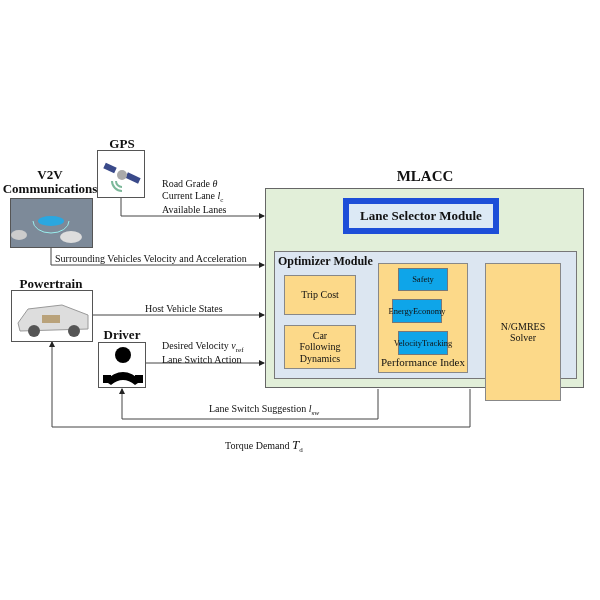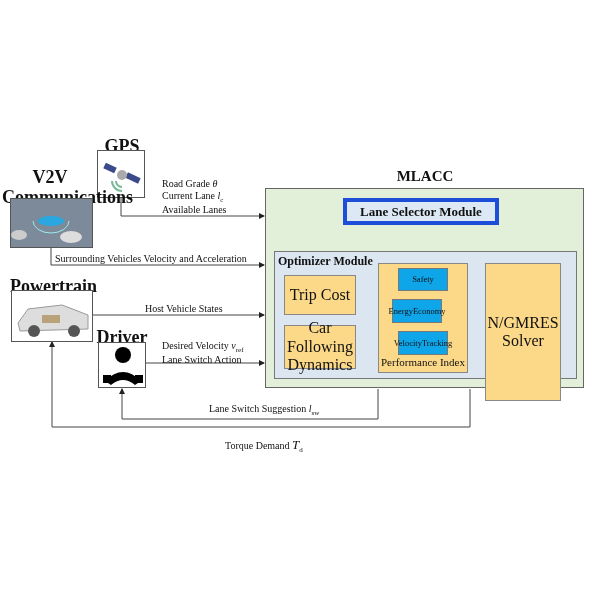--- a/index.html
+++ b/index.html
@@ -1,26 +1,26 @@
 <!DOCTYPE html>
 <html><head>
 <meta charset="utf-8">
 <style>
   html, body { margin:0; padding:0; background:#ffffff; }
   body { width:600px; height:600px; position:relative; overflow:hidden; font-family:"Liberation Serif", serif; color:#111; }
   .abs { position:absolute; }
   .bold { font-weight:bold; }
   .box { position:absolute; box-sizing:border-box; border:1px solid #555; }
   .mlacc { left:265px; top:188px; width:319px; height:200px; background:#e2efd9; border:1px solid #666; }
-  .lane { left:343px; top:198px; width:156px; height:27px; background:#dce9f5; border:4px solid #1d4ed8; display:flex; align-items:center; justify-content:center; font-weight:bold; font-size:13px; }
+  .lane { left:343px; top:198px; width:156px; height:36px; background:#dce9f5; border:6px solid #1d4ed8; display:flex; align-items:center; justify-content:center; font-weight:bold; font-size:13px; }
   .opt { left:274px; top:251px; width:303px; height:128px; background:#dce6f1; border:1px solid #777; }
-  .yellow { background:#fcd989; border:1px solid #888; display:flex; align-items:center; justify-content:center; text-align:center; font-size:16px; line-height:1.15; }
+  .yellow { background:#fcd989; border:1px solid #888; display:flex; align-items:center; justify-content:center; text-align:center; font-size:10px; line-height:1.15; }
   .white { background:#0ea5e9; border:1px solid #777; display:flex; align-items:center; justify-content:center; text-align:center; font-size:8.5px; line-height:1.2; }
   .lbl { font-size:10px; white-space:nowrap; line-height:1.2; }
-  .title { font-weight:bold; font-size:18px; text-align:center; }
+  .title { font-weight:bold; font-size:13px; text-align:center; }
   .pic { background:#f3f3f3; border:1px solid #555; box-sizing:border-box; overflow:hidden; }
   sub { font-size:7px; }
 </style>
 </head>
 <body>
 
 <svg class="abs" style="left:0;top:0" width="600" height="600">
   <defs>
     <marker id="ah" markerWidth="6" markerHeight="6" refX="5" refY="3" orient="auto">
       <path d="M0,0 L6,3 L0,6 z" fill="#222"></path>

